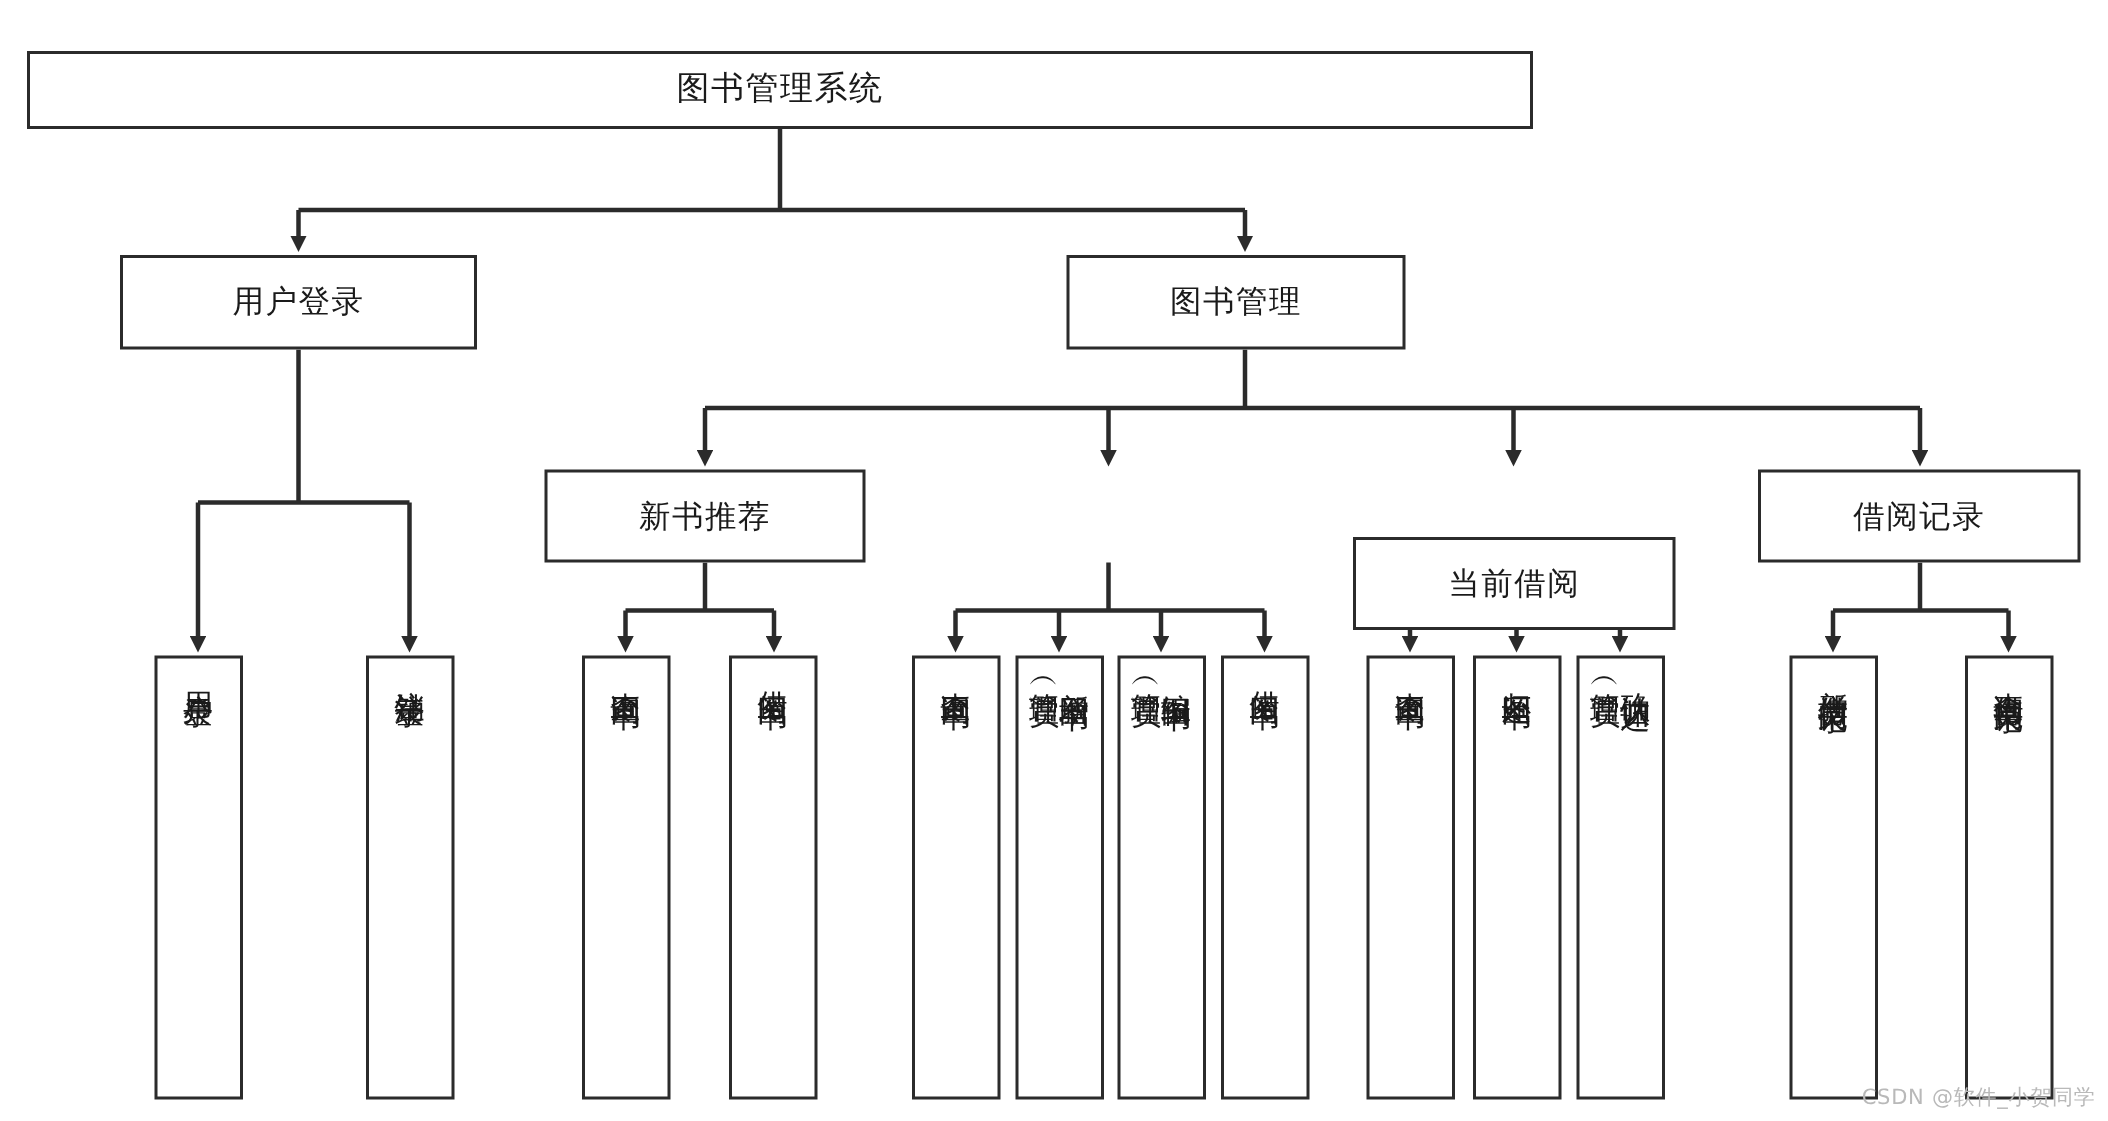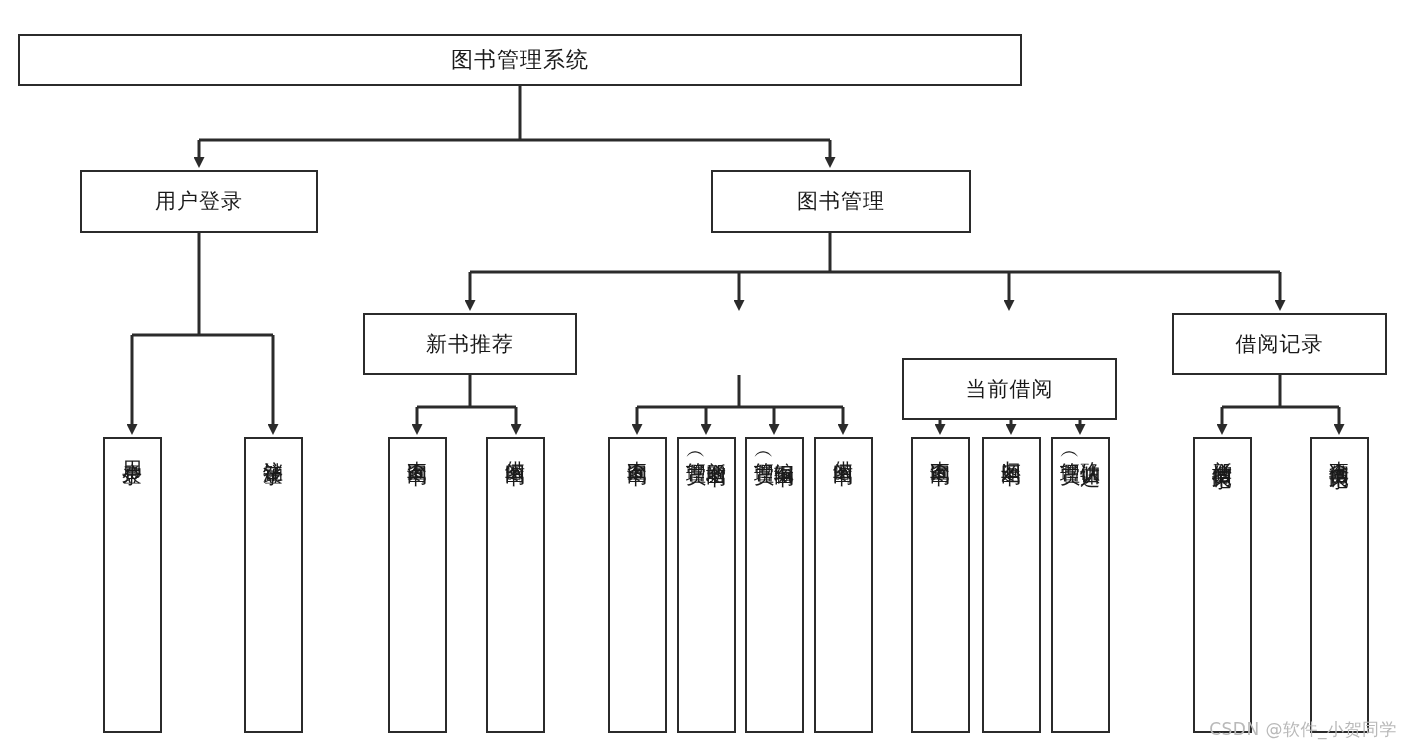--- a/index.html
+++ b/index.html
@@ -62,21 +62,21 @@
     text-orientation: upright;
     font-size: 20px;
     letter-spacing: 2px;
     line-height: 1;
     white-space: pre;
   }
   #watermark {
     position: absolute;
     right: 8px;
     bottom: 6px;
-    font-size: 17px;
+    font-size: 14px;
     color: #b9b9b9;
     letter-spacing: 0.5px;
     z-index: 5;
     white-space: pre;
   }
 </style>
 </head>
 <body>
 
 <div id="canvas">
@@ -134,21 +134,21 @@
     </g>
   </svg>
 
   <div class="node root horizontal" style="left:18px; top:14px; width:1004px; height:52px;margin-top:20px;">
     <span class="node-label">图书管理系统</span>
   </div>
 
   <div class="node horizontal" style="left:80px; top:170px; width:238px; height:63px;">
     <span class="node-label">用户登录</span>
   </div>
-  <div class="node horizontal" style="left:711px; top:170px; width:260px; height:63px;">
+  <div class="node horizontal" style="left:711px; top:170px; width:226px; height:63px;">
     <span class="node-label">图书管理</span>
   </div>
 
   <div class="node horizontal" style="left:363px; top:313px; width:214px; height:62px;">
     <span class="node-label">新书推荐</span>
   </div>
   <div class="node horizontal" style="left:902px; top:313px; width:215px; height:62px;margin-top:45px;">
     <span class="node-label">当前借阅</span>
   </div>
   <div class="node horizontal" style="left:1172px; top:313px; width:215px; height:62px;">

